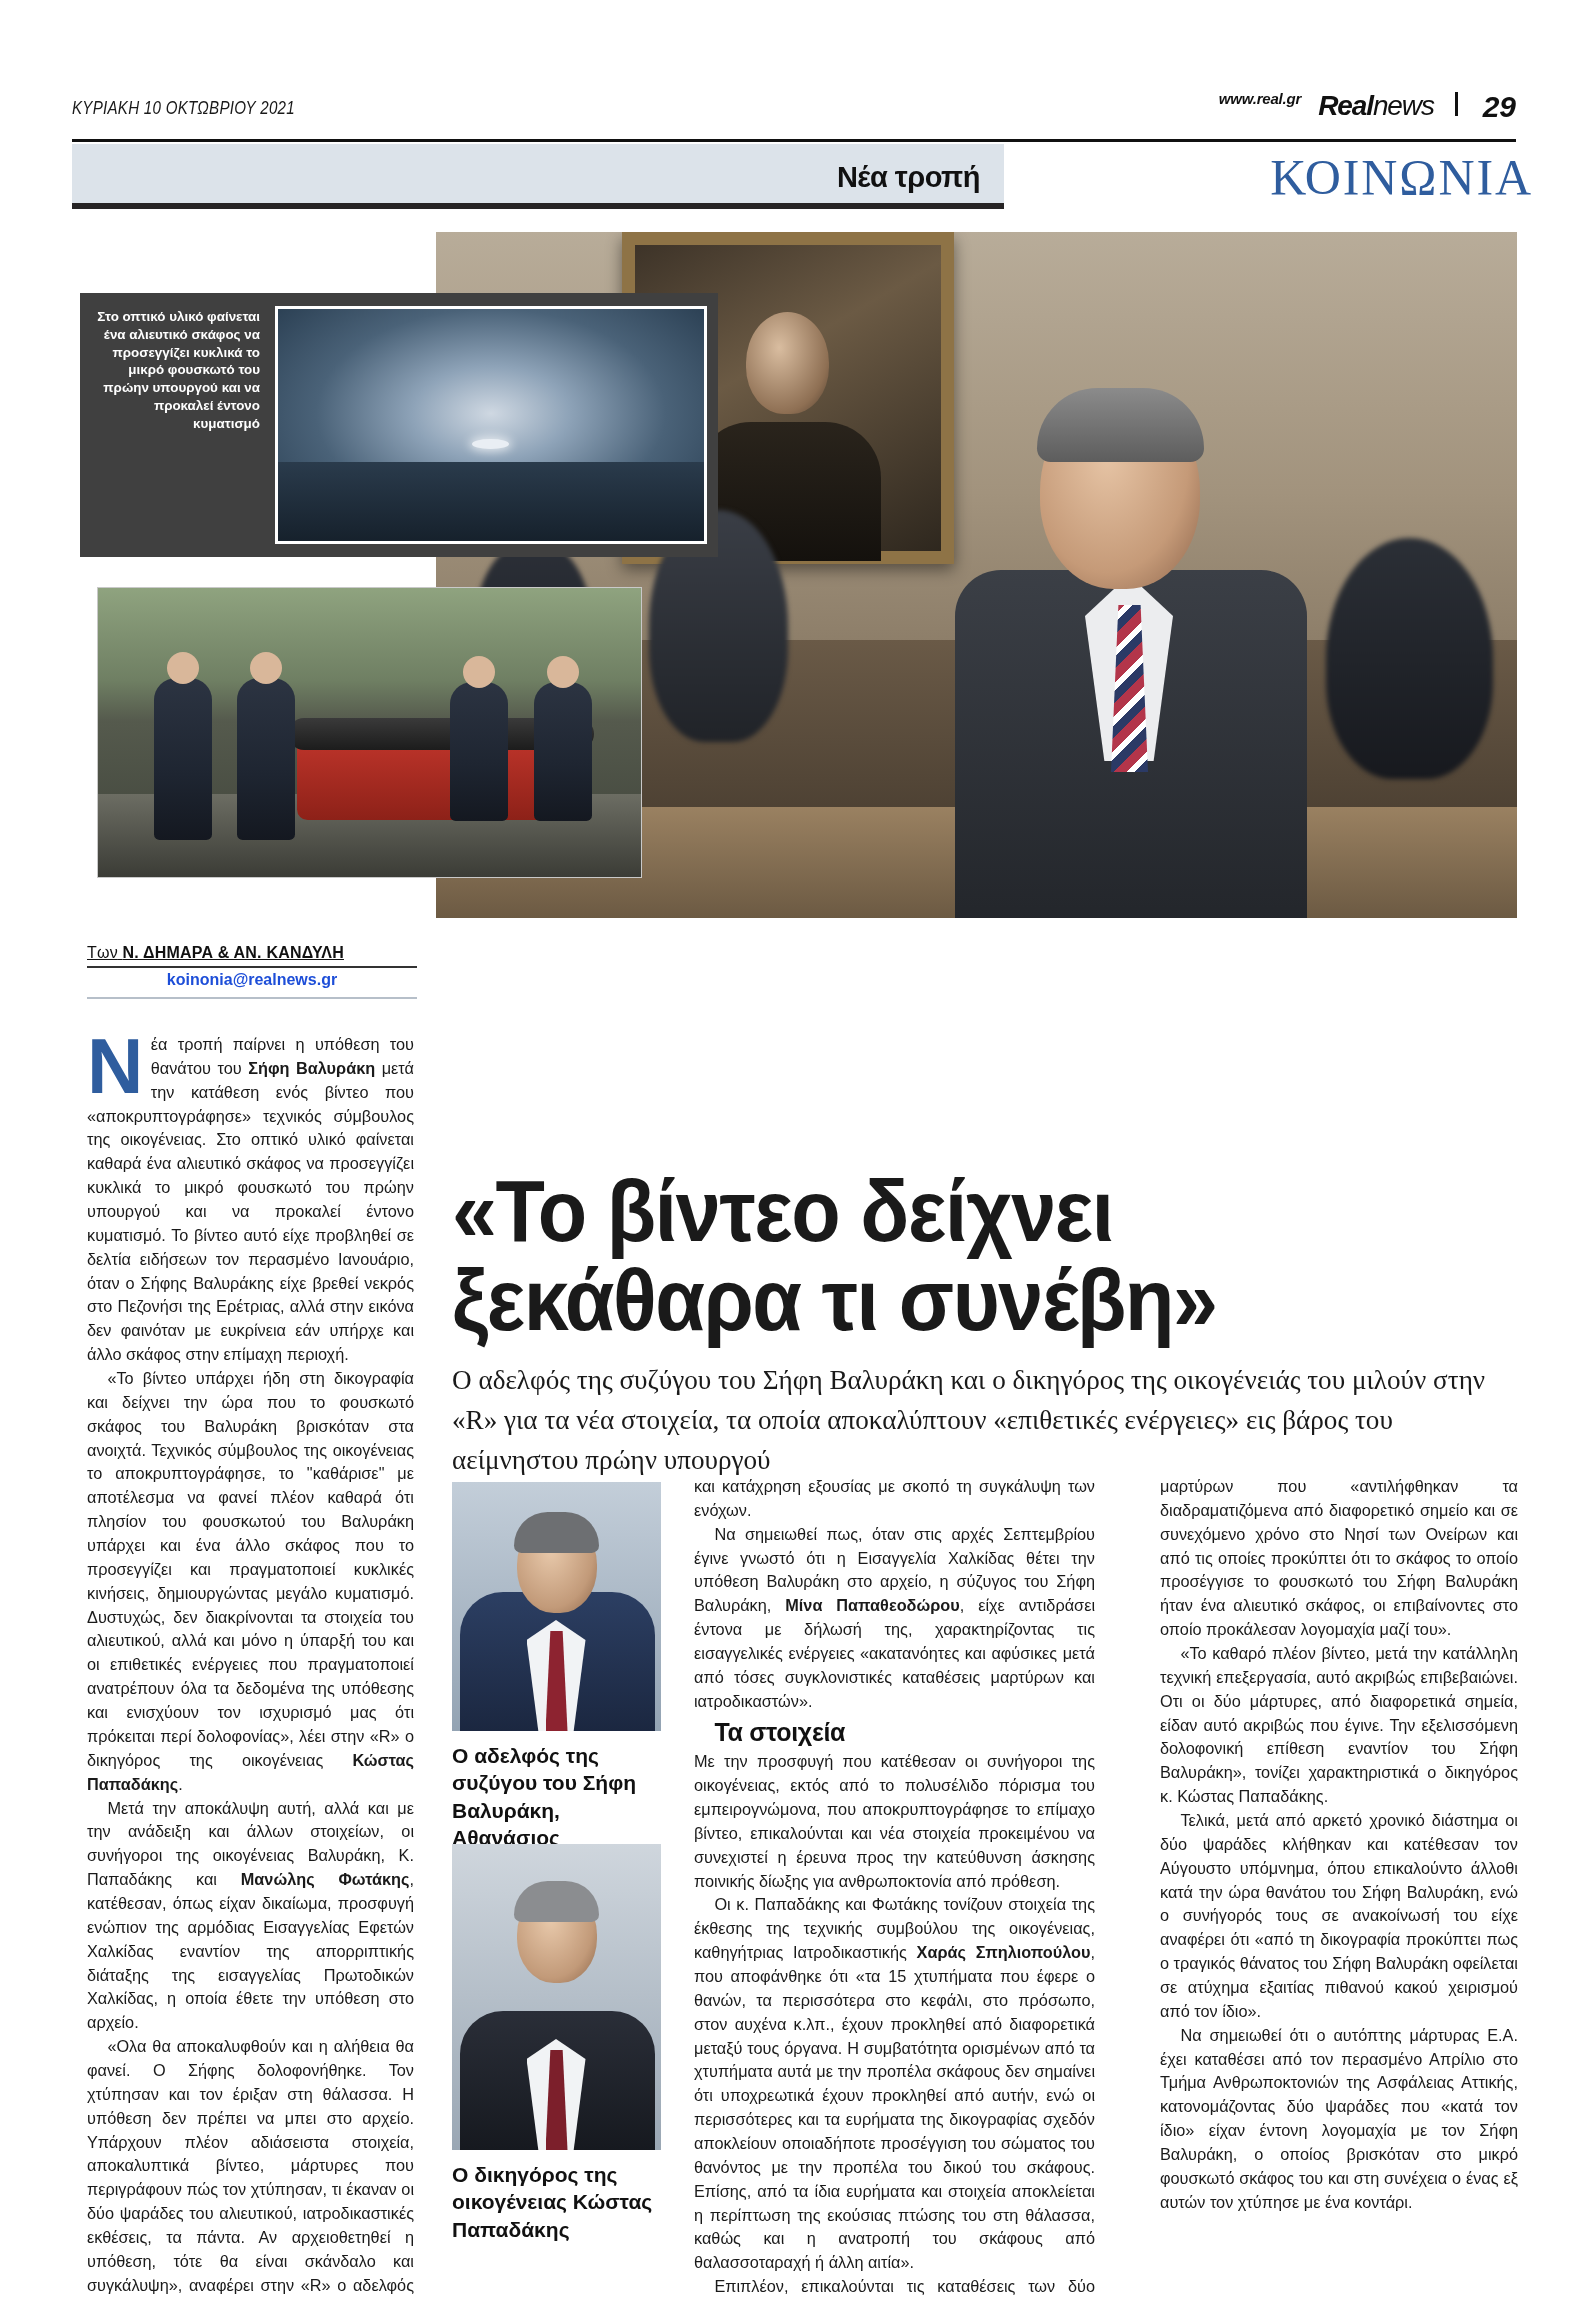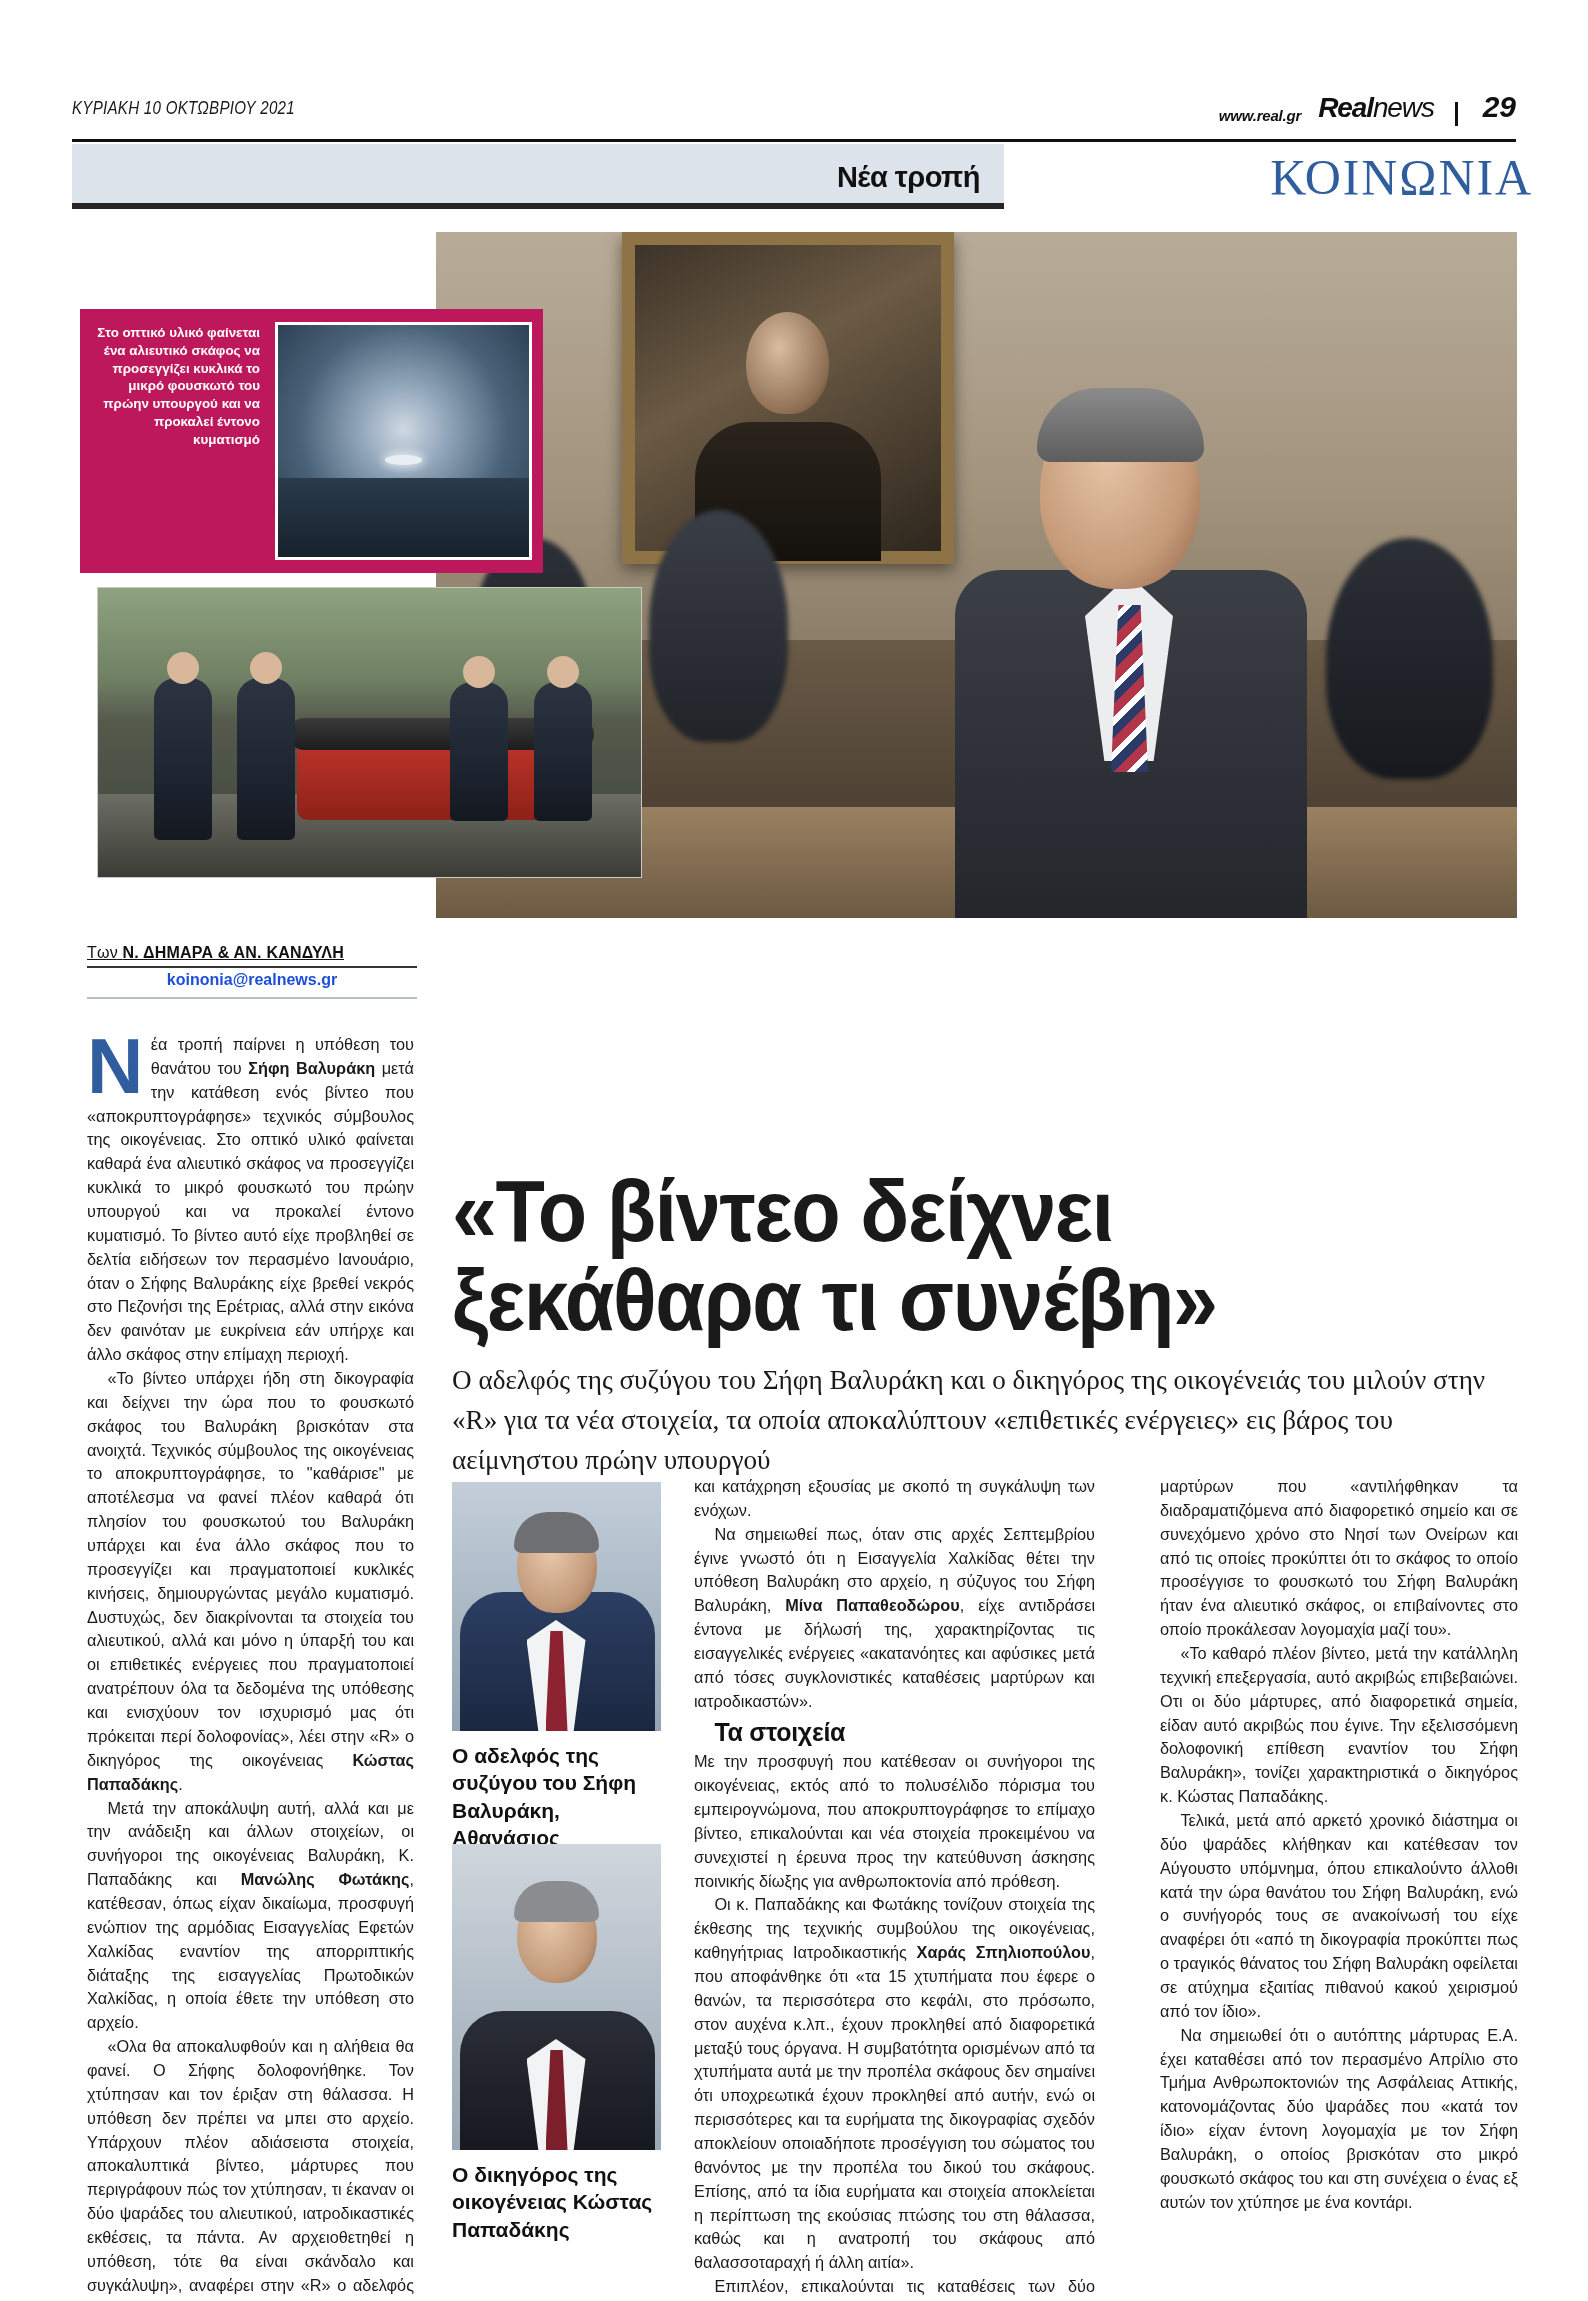--- a/index.html
+++ b/index.html
@@ -40,21 +40,21 @@
     letter-spacing: 0.3px;
     color: #1a1a1a;
     transform: scaleX(0.86);
     transform-origin: left center;
     white-space: nowrap;
   }
   .masthead-right {
     position: absolute;
     right: 0; top: -5.6px;
     display: flex;
-    align-items: flex-end;
+    align-items: flex-start;
     gap: 17px;
     white-space: nowrap;
   }
   .masthead-url {
     font-size: 15px;
     font-weight: bold;
     letter-spacing: -0.2px;
     color: #111;
   }
   .masthead-brand {
@@ -204,24 +204,24 @@
   .hms-tie {
     position: absolute;
     left: 156px; top: 211px;
     width: 37px; height: 167px;
     background: repeating-linear-gradient(135deg,#b3354a 0 9.3px,#ffffff 9.3px 15px,#2b3a66 15px 24px);
     clip-path: polygon(20% 0,80% 0,100% 100%,0 100%);
   }
 
   .inset-photo {
     position: absolute;
-    left: 80px; top: 309px;
-    width: 463px;
+    left: 80px; top: 293px;
+    width: 638px;
     height: 264px;
-    background: #be185d;
+    background: #404040;
   }
   .inset-caption {
     position: absolute;
     left: 15px; top: 15px;
     width: 165px;
     text-align: right;
     color: #fff;
     font-size: 13.4px;
     font-weight: bold;
     line-height: 1.33;

